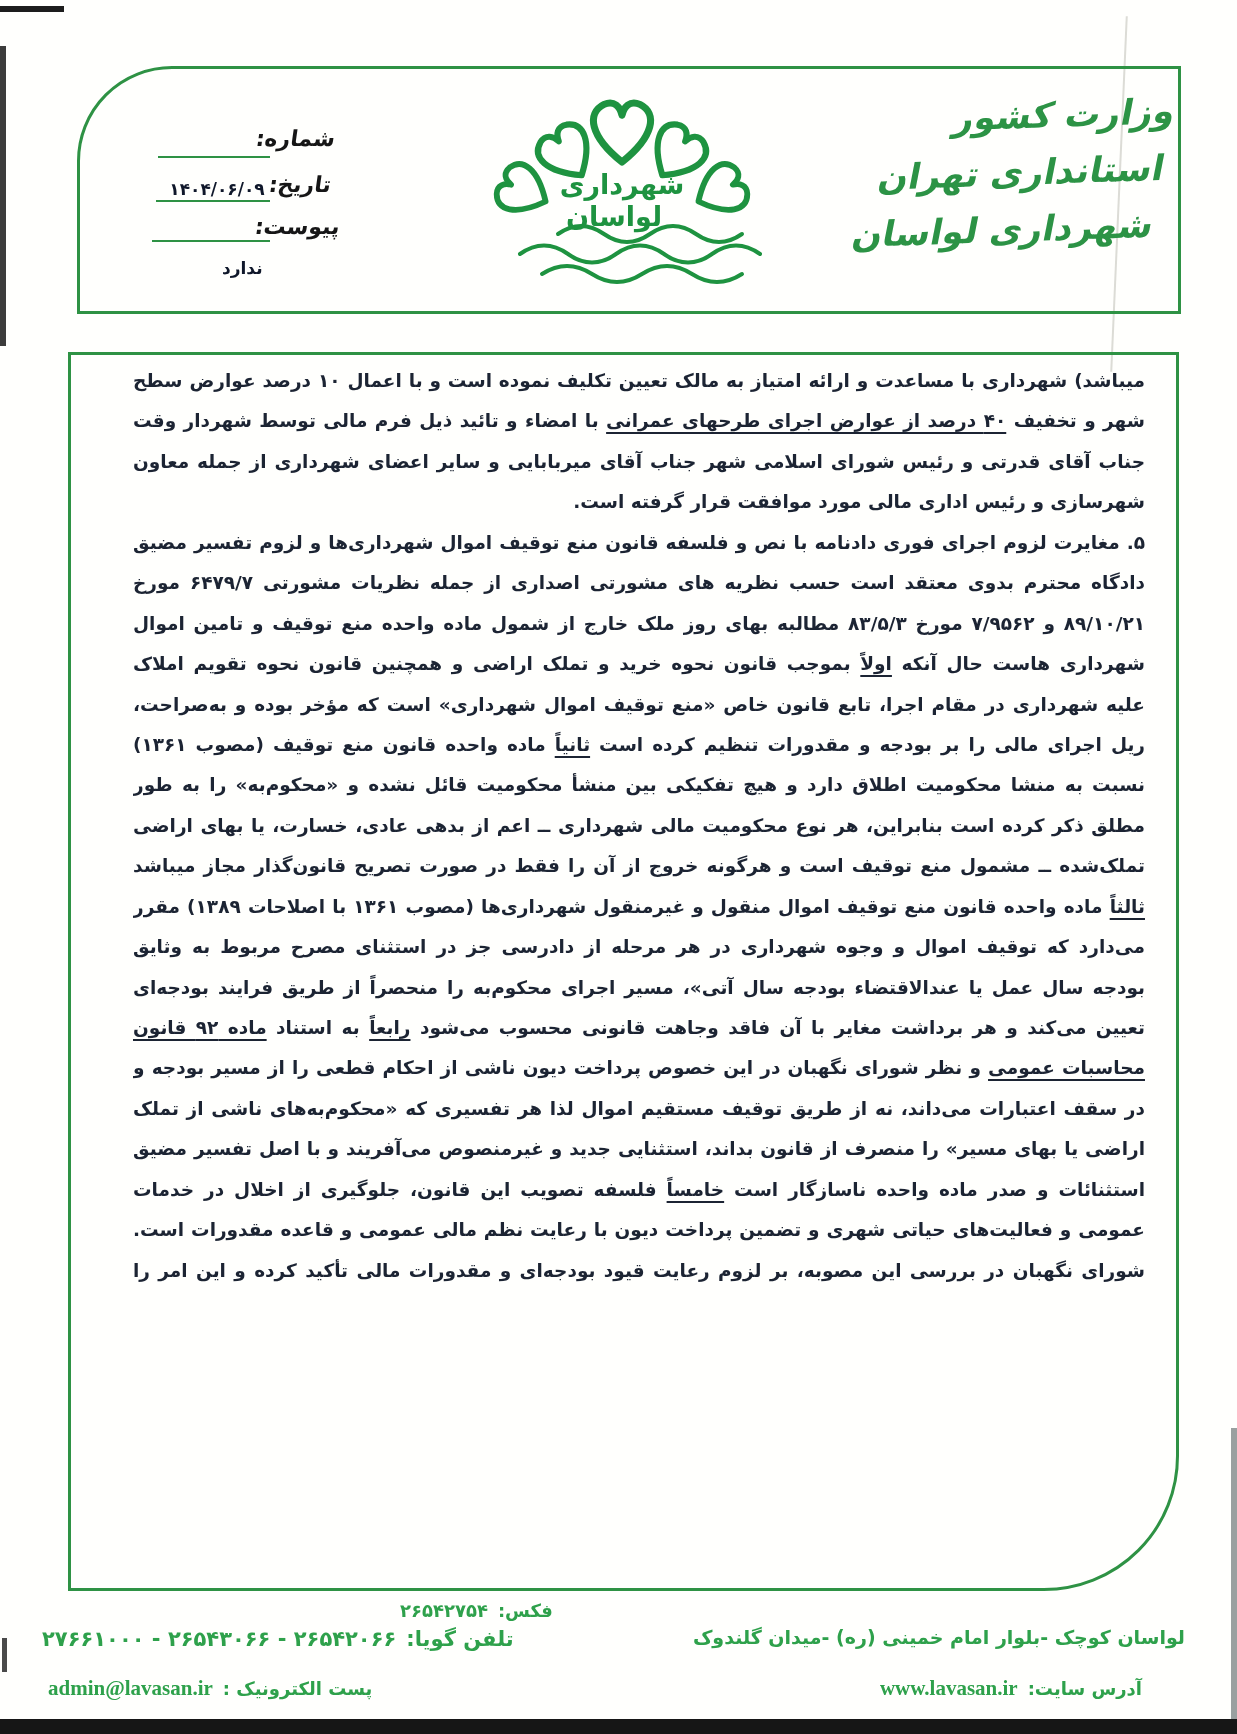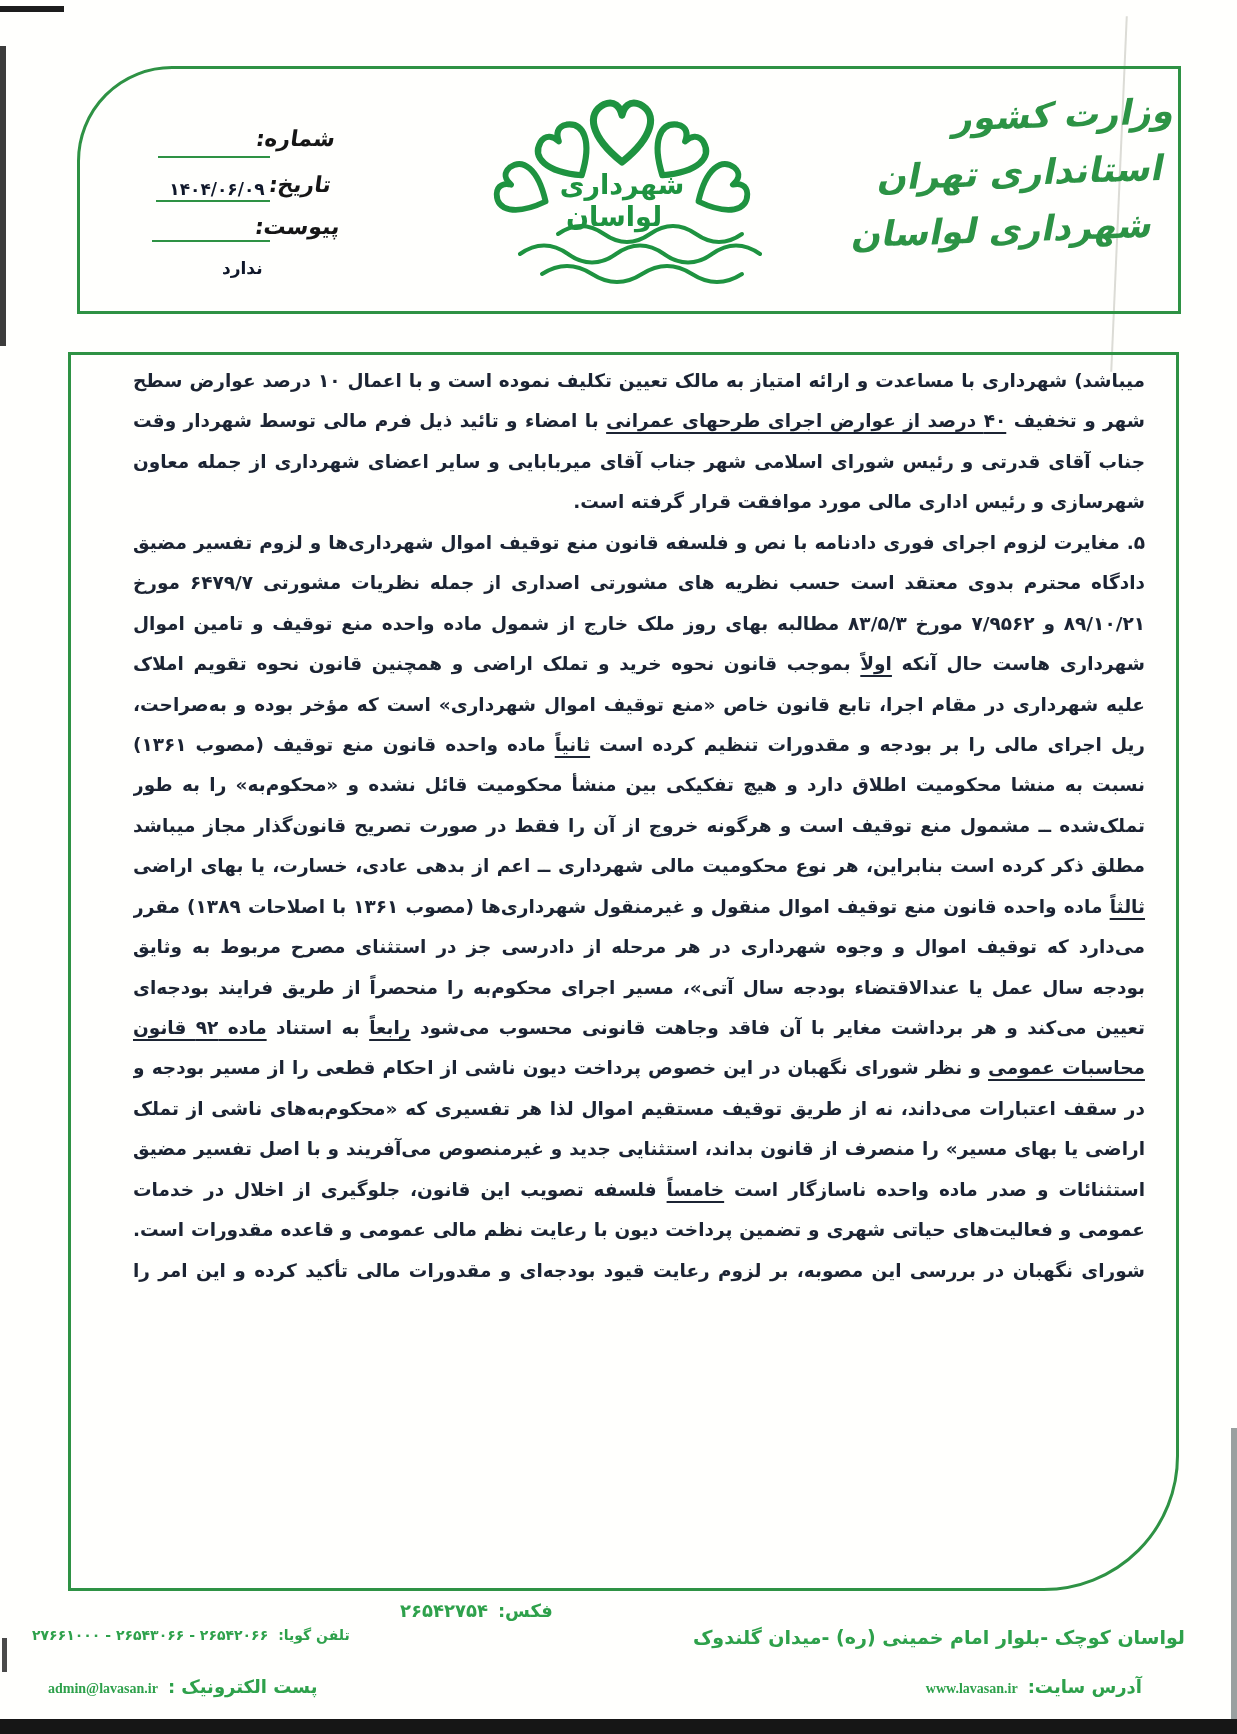--- a/index.html
+++ b/index.html
@@ -42,24 +42,24 @@
   .bframe{position:absolute;left:68px;top:352px;width:1105px;height:1233px;
           border:3px solid #2e9244;border-radius:0 0 135px 0;}
   .body-text{position:absolute;left:133px;top:361px;width:1012px;direction:rtl;
              font-size:18.5px;font-weight:bold;color:#1c2433;}
   .bline{line-height:40.45px;height:40.45px;overflow:hidden;
          text-align:justify;text-align-last:justify;}
   .bline.last{text-align-last:right;}
   .bline .u{text-decoration:underline;text-underline-offset:5px;text-decoration-thickness:2px;}
   
   .foot{position:absolute;direction:rtl;font-weight:bold;color:#2ea14b;white-space:nowrap;}
-  .foot .latin{font-family:"Liberation Serif","DejaVu Serif",serif;font-size:14px;}
+  .foot .latin{font-family:"Liberation Serif","DejaVu Serif",serif;font-size:21px;}
   #ft-address{right:52px;top:1626px;font-size:19px;}
   #ft-fax{left:400px;top:1600px;font-size:18px;}
-  #ft-phone{left:32px;top:1627px;font-size:14px;}
+  #ft-phone{left:42px;top:1627px;font-size:21px;}
   #ft-site{right:95px;top:1676px;font-size:18px;}
   #ft-email{left:48px;top:1676px;font-size:18px;}
   .foot .lbl{margin-left:10px;}
 </style>
 </head>
 <body>
 
 <div class="page">
 
   <div class="art art-top-left"></div>
@@ -111,22 +111,22 @@
       <div class="bline"><span>شهر و تخفیف </span><span class="u">۴۰ درصد از عوارض اجرای طرحهای عمرانی</span><span> با امضاء و تائید ذیل فرم مالی توسط شهردار وقت</span></div>
       <div class="bline"><span>جناب آقای قدرتی و رئیس شورای اسلامی شهر جناب آقای میربابایی و سایر اعضای شهرداری از جمله معاون</span></div>
       <div class="bline last"><span>شهرسازی و رئیس اداری مالی مورد موافقت قرار گرفته است.</span></div>
       <div class="bline head"><span>۵.  مغایرت لزوم اجرای فوری دادنامه با نص و فلسفه قانون منع توقیف اموال شهرداری‌ها و لزوم تفسیر مضیق</span></div>
       <div class="bline"><span>دادگاه محترم بدوی معتقد است حسب نظریه های مشورتی اصداری از جمله  نظریات مشورتی ۶۴۷۹/۷ مورخ</span></div>
       <div class="bline"><span>۸۹/۱۰/۲۱ و ۷/۹۵۶۲ مورخ  ۸۳/۵/۳ مطالبه بهای روز ملک خارج از شمول ماده واحده منع توقیف و تامین اموال</span></div>
       <div class="bline"><span>شهرداری هاست حال آنکه </span><span class="u">اولاً</span><span> بموجب قانون نحوه خرید و تملک اراضی و همچنین قانون نحوه تقویم املاک</span></div>
       <div class="bline"><span>علیه شهرداری در مقام اجرا، تابع قانون خاص «منع توقیف اموال شهرداری» است که مؤخر بوده و به‌صراحت،</span></div>
       <div class="bline"><span>ریل اجرای مالی را بر بودجه و مقدورات تنظیم کرده است </span><span class="u">ثانیاً</span><span>  ماده واحده قانون منع توقیف (مصوب ۱۳۶۱)</span></div>
       <div class="bline"><span>نسبت به منشا محکومیت اطلاق دارد و هیچ تفکیکی بین منشأ محکومیت قائل نشده و «محکوم‌به» را به طور</span></div>
+      <div class="bline"><span>مطلق ذکر کرده است بنابراین، هر نوع محکومیت مالی شهرداری ــ اعم از بدهی عادی، خسارت، یا بهای اراضی</span></div>
       <div class="bline"><span>تملک‌شده ــ مشمول منع توقیف است  و هرگونه خروج از آن را فقط در صورت تصریح قانون‌گذار مجاز میباشد</span></div>
-      <div class="bline"><span>مطلق ذکر کرده است بنابراین، هر نوع محکومیت مالی شهرداری ــ اعم از بدهی عادی، خسارت، یا بهای اراضی</span></div>
       <div class="bline"><span class="u">ثالثاً</span><span> ماده واحده قانون منع توقیف اموال منقول و غیرمنقول شهرداری‌ها (مصوب ۱۳۶۱ با اصلاحات ۱۳۸۹) مقرر</span></div>
       <div class="bline"><span>می‌دارد که توقیف اموال و وجوه شهرداری در هر مرحله از دادرسی جز در استثنای مصرح مربوط به وثایق</span></div>
       <div class="bline"><span>بودجه سال عمل یا عندالاقتضاء بودجه سال آتی»، مسیر اجرای محکوم‌به را منحصراً از طریق فرایند بودجه‌ای</span></div>
       <div class="bline"><span>تعیین می‌کند و هر برداشت مغایر با آن فاقد وجاهت قانونی محسوب می‌شود </span><span class="u">رابعاً</span><span> به استناد </span><span class="u">ماده ۹۲ قانون</span></div>
       <div class="bline"><span class="u">محاسبات عمومی</span><span> و نظر شورای نگهبان در این خصوص پرداخت دیون ناشی از احکام قطعی را از مسیر بودجه و</span></div>
       <div class="bline"><span>در سقف اعتبارات می‌داند، نه از طریق توقیف مستقیم اموال لذا هر تفسیری که «محکوم‌به‌های ناشی از تملک</span></div>
       <div class="bline"><span>اراضی یا بهای مسیر» را منصرف از قانون بداند، استثنایی جدید و غیرمنصوص می‌آفریند و با اصل تفسیر مضیق</span></div>
       <div class="bline"><span>استثنائات و صدر ماده واحده ناسازگار است </span><span class="u">خامساً</span><span> فلسفه تصویب این قانون، جلوگیری از اخلال در خدمات</span></div>
       <div class="bline"><span>عمومی و فعالیت‌های حیاتی شهری و تضمین پرداخت دیون با رعایت نظم مالی عمومی و قاعده مقدورات است.</span></div>
       <div class="bline"><span>شورای نگهبان در بررسی این مصوبه، بر لزوم رعایت قیود بودجه‌ای و مقدورات مالی تأکید کرده و این امر را</span></div>

